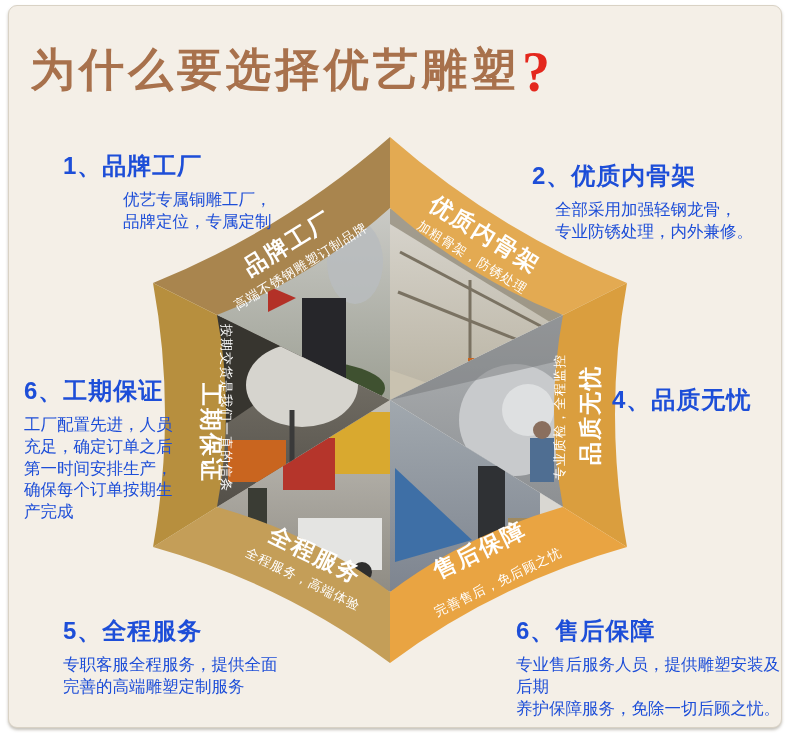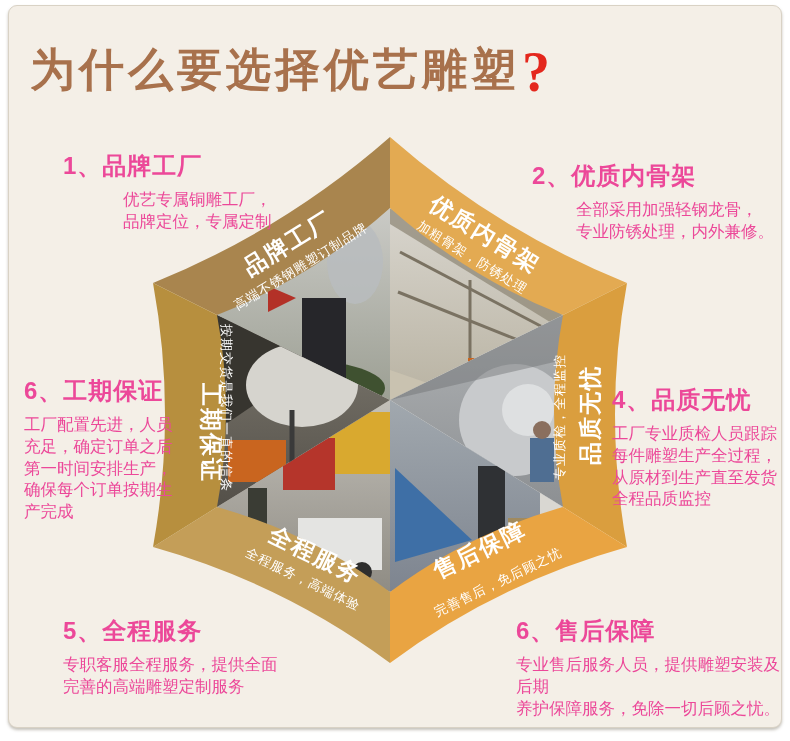--- a/index.html
+++ b/index.html
@@ -16,25 +16,25 @@
     position:absolute;left:30px;top:40px;
     font-size:45px;font-weight:bold;color:#A8714C;letter-spacing:4px;
     white-space:nowrap;
     font-family:Liberation Serif, serif;
   }
   .qmark{
     display:inline-block;color:#E4271D;font-size:56px;font-weight:bold;
     vertical-align:-6px;margin-left:2px;letter-spacing:0;
   }
   .diagram{position:absolute;left:0;top:0;width:790px;height:741px;}
-  .block{position:absolute;color:#ec4899;}
+  .block{position:absolute;color:#1d4ed8;}
   .block h3{margin:0;font-size:24px;font-weight:bold;letter-spacing:1px;white-space:nowrap;}
   .block p{margin:7px 0 0 0;font-size:16.5px;line-height:1.32;white-space:pre-line;}
   .b1{left:63px;top:150px;}  .b1 p{margin-left:60px;}
-  .b2{left:532px;top:160px;} .b2 p{margin-left:44px;}
+  .b2{left:532px;top:160px;} .b2 p{margin-left:23px;}
   .b3{left:24px;top:375px;}
   .b4{left:612px;top:384px;}
   .b5{left:63px;top:615px;}
   .b6{left:487px;top:615px;margin-left:29px;}
   .wedge-main{font-size:23px;font-weight:bold;fill:#ffffff;letter-spacing:2px;}
   .wedge-sub{font-size:13px;fill:#ffffff;letter-spacing:1px;}
   text{text-anchor:middle;}
 </style>
 </head>
 <body>
@@ -179,24 +179,20 @@
 <div class="block b3">
   <h3>6、工期保证</h3>
   <p>工厂配置先进，人员
 充足，确定订单之后
 第一时间安排生产，
 确保每个订单按期生
 产完成</p>
 </div>
 <div class="block b4">
   <h3>4、品质无忧</h3>
-  <p>工厂专业质检人员跟踪
-每件雕塑生产全过程，
-从原材到生产直至发货
-全程品质监控</p>
 </div>
 <div class="block b5">
   <h3>5、全程服务</h3>
   <p>专职客服全程服务，提供全面
 完善的高端雕塑定制服务</p>
 </div>
 <div class="block b6">
   <h3>6、售后保障</h3>
   <p>专业售后服务人员，提供雕塑安装及后期
 养护保障服务，免除一切后顾之忧。</p>

